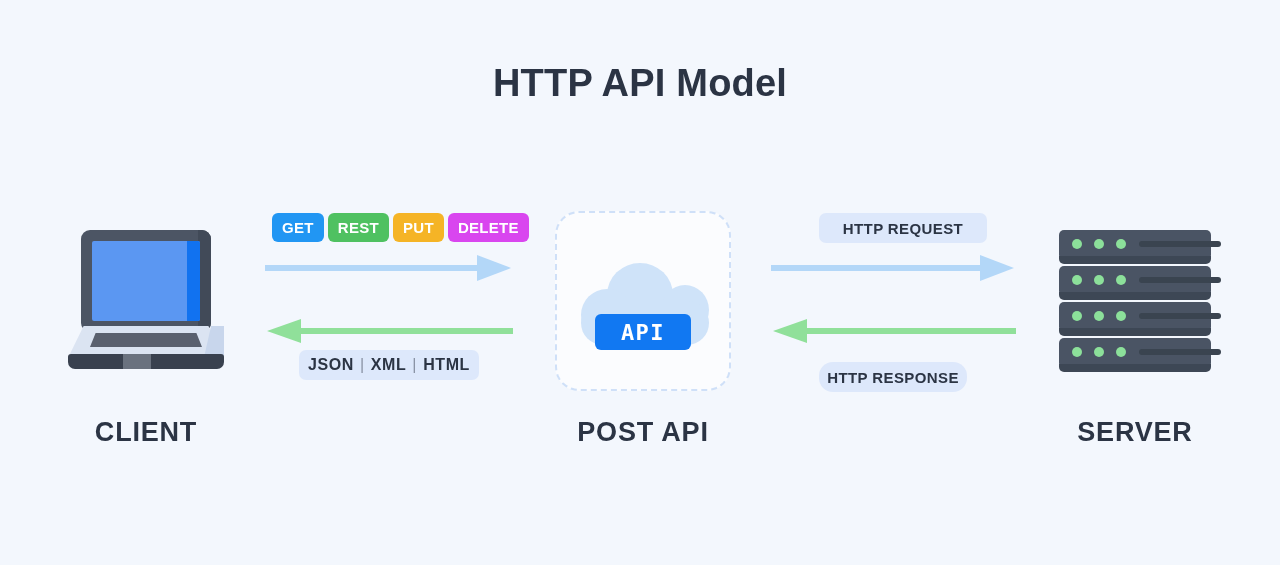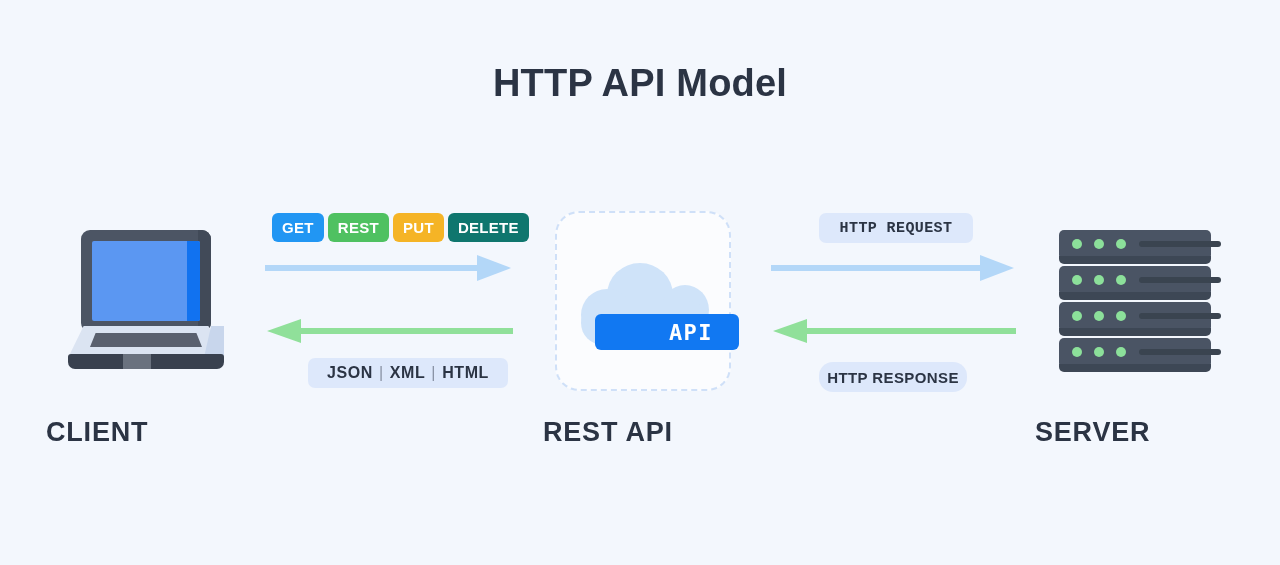--- a/index.html
+++ b/index.html
@@ -28,21 +28,21 @@
     text-align: center;
     font-size: 38px;
     font-weight: bold;
     letter-spacing: 0.2px;
     color: #2b3444;
   }
 
   
   .col-label {
     position: absolute;
-    text-align: left;
+    text-align: center;
     font-size: 27px;
     font-weight: bold;
     letter-spacing: 0.8px;
     color: #2b3444;
     top: 417px;
   }
   #label-client { left: 46px;  width: 200px; }
   #label-restapi{ left: 543px; width: 200px; }
   #label-server { left: 1035px;width: 200px; }
 
@@ -198,21 +198,20 @@
     background: #1178f2;
     border-radius: 6px;
     display: flex;
     align-items: center;
     justify-content: center;
     color: #ffffff;
     font-size: 22px;
     font-weight: bold;
     letter-spacing: 1.5px;
     font-family: "DejaVu Sans Mono", monospace;
-    padding-left: 48px;
   }
 
   
   .arrow { position: absolute; }
 
   
   .methods {
     position: absolute;
     left: 272px;
     top: 213px;
@@ -240,22 +239,22 @@
     display: flex;
     align-items: center;
     justify-content: center;
     color: #2b3444;
     font-size: 15px;
     font-weight: bold;
     letter-spacing: 0.4px;
     height: 30px;
     box-sizing: border-box;
   }
-  #chip-formats  { left: 299px; top: 358px; width: 200px; font-size: 16px; letter-spacing: 0.6px; margin-left: 9px; }
-  #chip-request  { left: 819px; top: 213px; width: 154px; font-family: Liberation Mono, monospace; }
+  #chip-formats  { left: 299px; top: 350px; width: 180px; font-size: 16px; letter-spacing: 0.6px; }
+  #chip-request  { left: 819px; top: 213px; width: 168px; }
   #chip-response { left: 819px; top: 362px; width: 148px; border-radius: 14px; }
   .sep { color: #8a93a5; font-weight: normal; padding: 0 6px; }
 </style>
 </head>
 <body>
 
 <div class="stage">
 
   <div class="title">HTTP API Model</div>
 
@@ -287,21 +286,21 @@
   <div class="methods">
     <div class="method" style="background:#2196f3;">
         <span>GET</span>
       </div>
     <div class="method" style="background:#4fc161;">
         <span>REST</span>
       </div>
     <div class="method" style="background:#f5b426;">
         <span>PUT</span>
       </div>
-    <div class="method" style="background:#0f766e;">
+    <div class="method" style="background:#d946ef;">
         <span>DELETE</span>
       </div>
   </div>
 
   <div class="chip" id="chip-formats">
     <span>JSON</span>
     <span class="sep">|</span>
     <span>XML</span>
     <span class="sep">|</span>
     <span>HTML</span>
@@ -311,21 +310,21 @@
     <div class="cloud">
       <div class="cloud-lobe" style="left:26px; top:0;  width:66px; height:64px;"></div>
       <div class="cloud-lobe" style="left:0;   top:26px;width:52px; height:52px;"></div>
       <div class="cloud-lobe" style="left:80px;top:22px;width:48px; height:50px;"></div>
       <div class="cloud-base"></div>
     </div>
   </div>
   <div class="api-pill">
     <span>API</span>
   </div>
-  <div class="col-label" id="label-restapi">REST API</div>
+  <div class="col-label" id="label-restapi">POST API</div>
 
   <svg class="arrow" style="left:771px; top:255px;" width="245" height="26" viewBox="0 0 245 26">
     <rect x="0" y="10" width="215" height="6" fill="#b3d7f8"></rect>
     <polygon points="209,0 243,13 209,26" fill="#b3d7f8"></polygon>
   </svg>
 
   <svg class="arrow" style="left:771px; top:319px;" width="245" height="24" viewBox="0 0 245 24">
     <rect x="30" y="9" width="215" height="6" fill="#90e09a"></rect>
     <polygon points="36,0 36,24 2,12" fill="#90e09a"></polygon>
   </svg>

